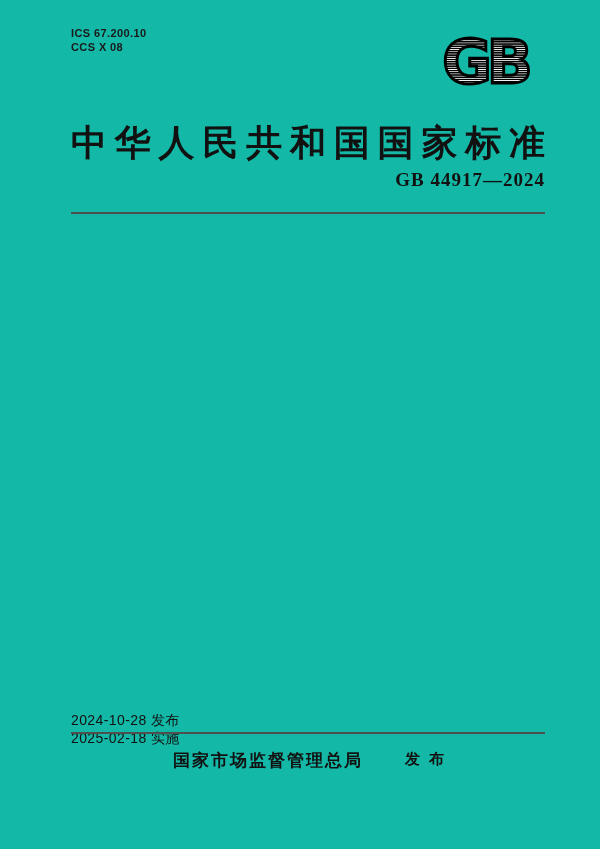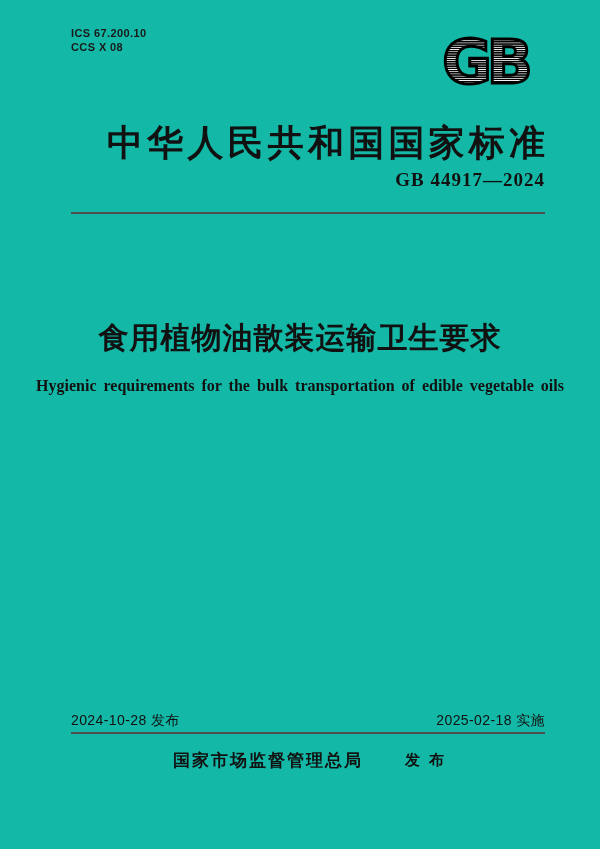--- a/index.html
+++ b/index.html
@@ -52,21 +52,20 @@
     left: 71px;
     right: 55px;
     font-family: "Liberation Serif", serif;
     font-weight: 600;
     font-size: 36px;
     line-height: 40px;
     white-space: nowrap;
     text-align: justify;
     text-align-last: justify;
     color: #111;
-    margin-left: 36px;
   }
 
   
   .standard-number {
     position: absolute;
     top: 169px;
     right: 55px;
     font-family: "Liberation Serif", serif;
     font-weight: bold;
     font-size: 19px;
@@ -117,31 +116,31 @@
     position: absolute;
     top: 712px;
     left: 71px;
     right: 55px;
     display: flex;
     justify-content: space-between;
     font-family: "Liberation Sans", sans-serif;
     font-size: 14px;
     letter-spacing: 0.4px;
     color: #111;
+    flex-direction: column;
   }
 
   
   .publisher-block {
     position: absolute;
     top: 750px;
     left: 26px;
     right: 0;
     display: flex;
     justify-content: center;
-    align-items: center;
     gap: 18px;
   }
   .publisher-names {
     font-family: "Liberation Serif", serif;
     font-weight: bold;
     font-size: 17px;
     line-height: 21px;
     letter-spacing: 2px;
     text-align: center;
     color: #111;
@@ -176,23 +175,21 @@
     </defs>
     <text class="gb-logo-text" x="80" y="72" text-anchor="middle" fill="url(#hatch)" stroke="#000000" stroke-width="4">GB</text>
   </svg>
 
   <div class="standard-title">中华人民共和国国家标准</div>
 
   <div class="standard-number">GB 44917—2024</div>
 
   <div class="rule rule-top"></div>
 
-  <div class="doc-title-cn">食用植物油散装运输卫生要求</div>
-
-  <div class="doc-title-en">Hygienic requirements for the bulk transportation of edible vegetable oils</div>
+
 
   <div class="date-row">
     <span>2024-10-28 发布</span>
     <span>2025-02-18 实施</span>
   </div>
 
   <div class="rule rule-bottom"></div>
 
   <div class="publisher-block">
     <div class="publisher-names">

